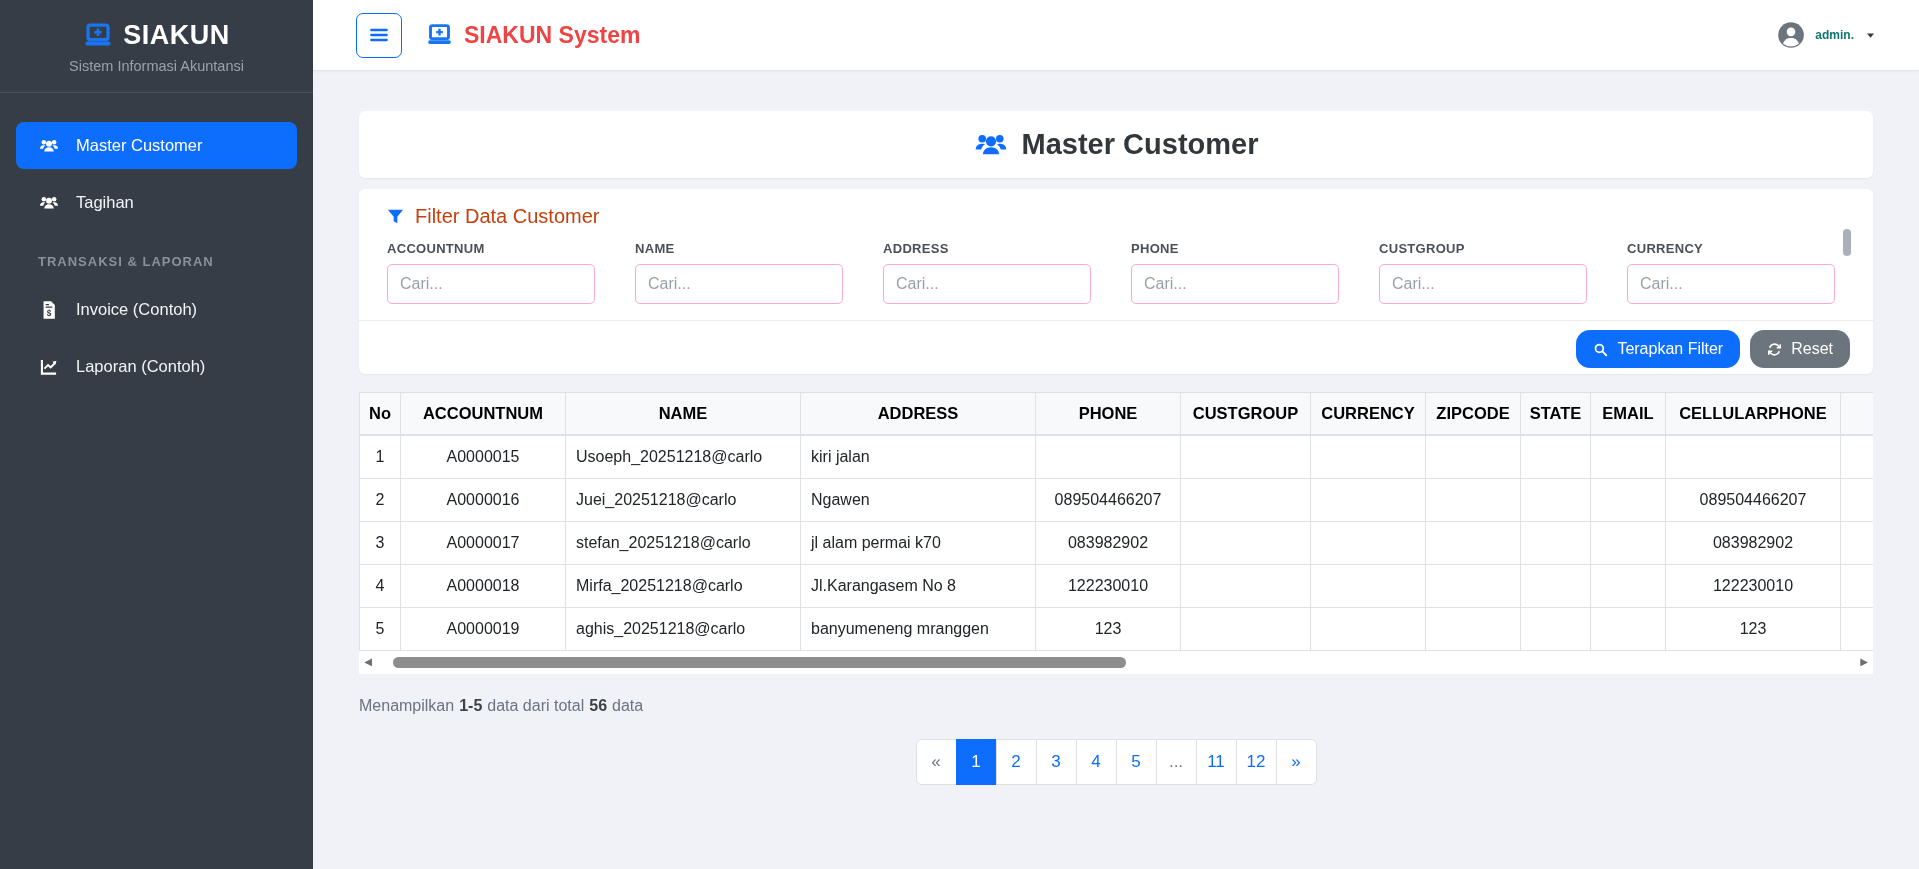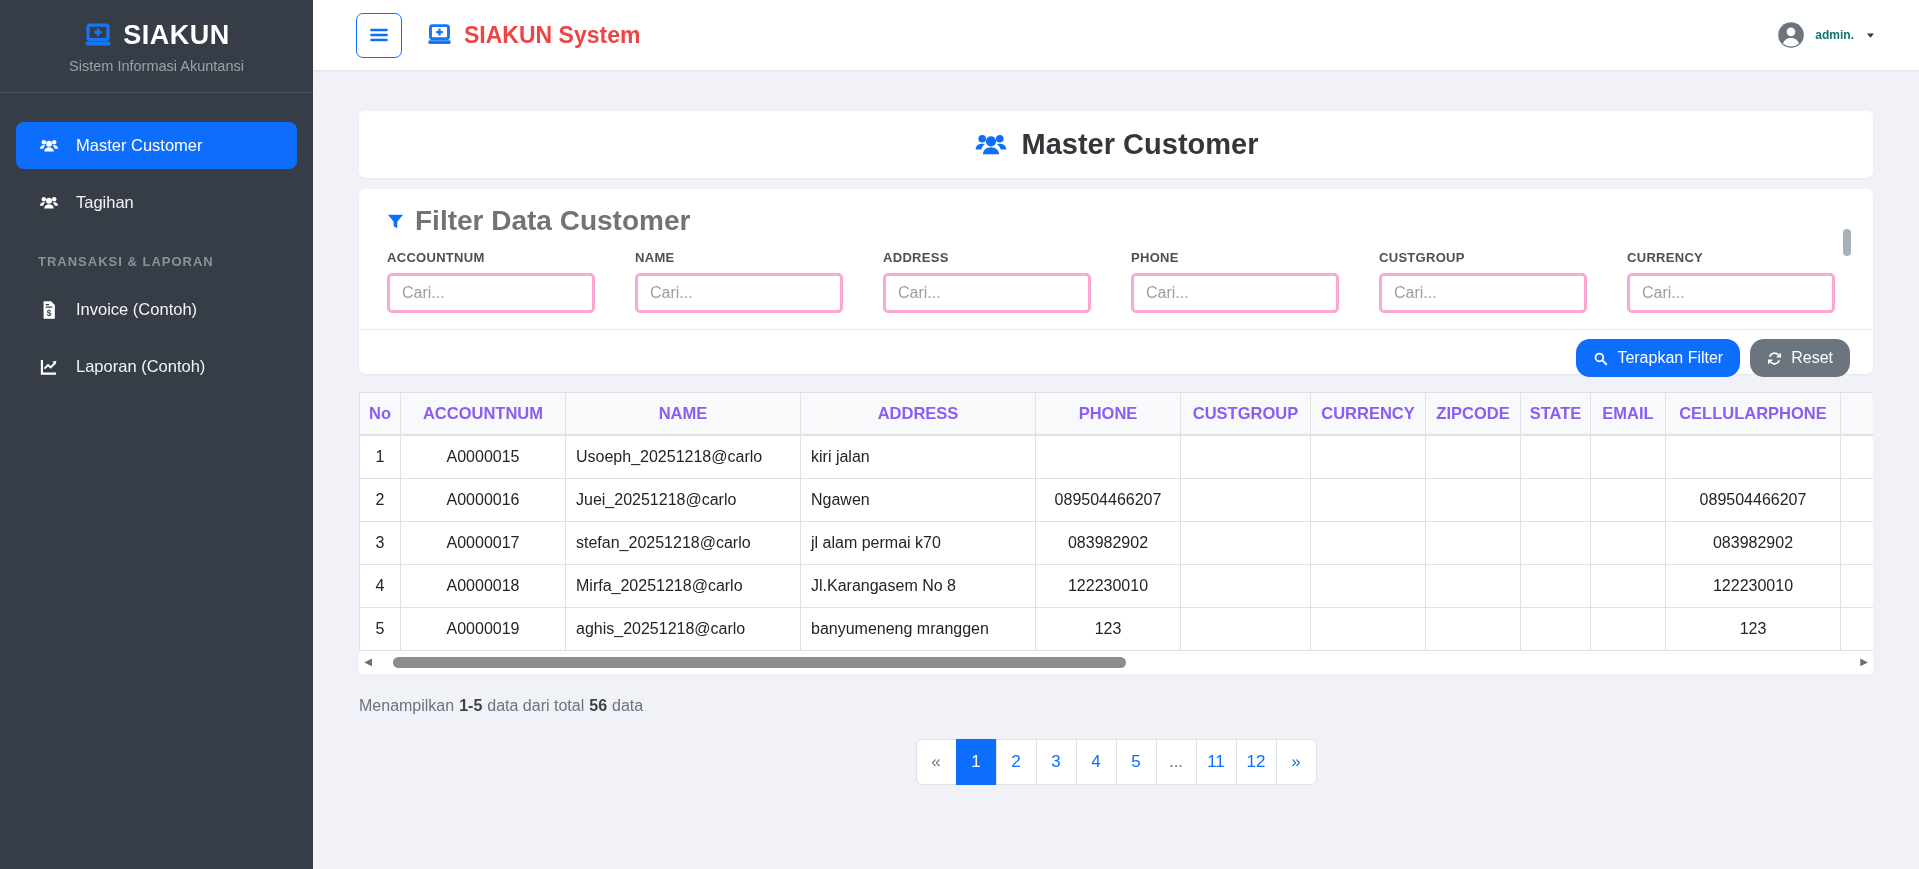--- a/index.html
+++ b/index.html
@@ -43,39 +43,39 @@
 
   .card{background:#fff;border-radius:6px;box-shadow:0 1px 2px rgba(0,0,0,.05);}
   .title-card{margin-top:40px;height:67px;display:flex;align-items:center;justify-content:center;gap:14px;}
   .title-icon{font-size:34px;color:#0d6efd;display:inline-flex;}
   .page-title{margin:0;font-size:29px;font-weight:600;color:#32373c;}
 
   
   .filter-card{margin-top:11px;height:185px;position:relative;padding:0;}
   .filter-head{display:flex;align-items:center;gap:10px;padding:16px 0 0 27px;}
   .funnel{font-size:19px;color:#0d6efd;display:inline-flex;}
-  .filter-title{font-size:28px;font-weight:bold;color:#737373;}
+  .filter-title{font-size:20px;font-weight:normal;color:#c2410c;}
   .filter-fields{display:flex;gap:40px;padding:13px 0 0 28px;}
   .f-field{width:208px;display:flex;flex-direction:column;}
   .f-label{font-size:13px;font-weight:bold;color:#4a5056;letter-spacing:.3px;margin-bottom:8px;}
-  .f-input{height:40px;border:3px solid #f9a8d4;border-radius:5px;padding:0 12px;font-size:16px;color:#495057;font-family:"Liberation Sans",sans-serif;outline:none;box-sizing:border-box;}
+  .f-input{height:40px;border:1px solid #f9a8d4;border-radius:5px;padding:0 12px;font-size:16px;color:#495057;font-family:"Liberation Sans",sans-serif;outline:none;box-sizing:border-box;}
   .f-input::placeholder{color:#98a1a8;}
   .mini-vscroll{position:absolute;right:22px;top:40px;width:8px;height:27px;background:#a9b0b8;border-radius:4px;}
   .filter-divider{border:none;border-top:1px solid #e9ecef;margin:16px 0 0 0;}
   .filter-actions{display:flex;justify-content:flex-end;gap:10px;padding:9px 23px 0 0;}
   .btn{display:flex;align-items:center;gap:9px;height:38px;padding:6px 17px;border:none;border-radius:14px;font-size:16px;cursor:pointer;font-family:"Liberation Sans",sans-serif;}
   .btn-ic{font-size:15px;display:inline-flex;}
   .btn-primary{background:#0d6efd;color:#fff;}
   .btn-secondary{background:#6c757d;color:#fff;}
 
   
   .table-card{margin-top:18px;background:#fff;}
   .table-wrap{overflow:hidden;width:1514px;}
   .data-table{border-collapse:collapse;table-layout:fixed;width:1601px;background:#fff;}
-  .data-table th{background:#f8f9fa;border:1px solid #dee2e6;border-bottom:2px solid #dee2e6;font-size:16.5px;font-weight:bold;color:#8b5cf6;height:41px;padding:0 6px;text-align:center;white-space:nowrap;overflow:hidden;}
+  .data-table th{background:#f8f9fa;border:1px solid #dee2e6;border-bottom:2px solid #dee2e6;font-size:16.5px;font-weight:bold;color:#000000;height:41px;padding:0 6px;text-align:center;white-space:nowrap;overflow:hidden;}
   .data-table td{border:1px solid #dee2e6;font-size:16px;color:#212529;height:42px;padding:0 10px;text-align:center;white-space:nowrap;overflow:hidden;}
   .data-table td.tl{text-align:left;}
   .hscroll{height:18px;display:flex;align-items:center;background:#fff;padding:2px 2px 3px;}
   .hs-arrow{width:14px;font-size:10px;color:#6e6e6e;text-align:center;line-height:12px;cursor:pointer;user-select:none;}
   .hs-track{flex:1;height:11px;position:relative;}
   .hs-thumb{position:absolute;left:1.2%;top:0;width:49.5%;height:11px;background:#8d8d8d;border-radius:6px;cursor:grab;}
 
   .summary{margin-top:23px;display:flex;gap:5px;font-size:16px;color:#6b7280;}
   .summary b{color:#3d4349;}
 

